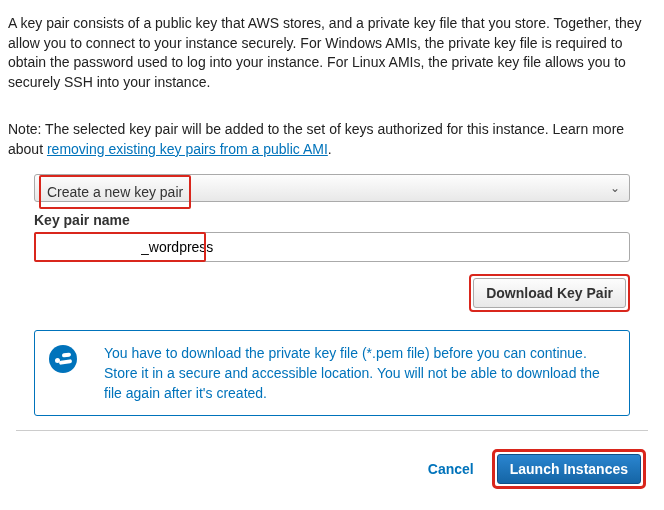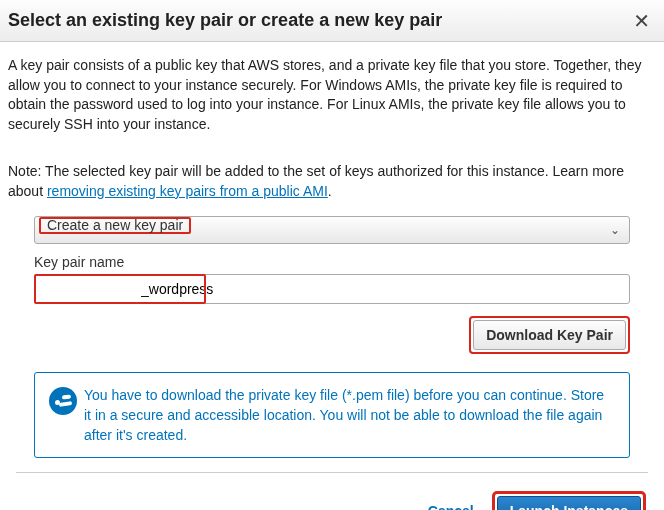--- a/index.html
+++ b/index.html
@@ -46,30 +46,30 @@
     position: absolute;
     right: 10px; top: 50%;
     transform: translateY(-50%);
     color: #555;
     font-size: 12px;
     pointer-events: none;
   }
   .hl-select-text {
     position: absolute;
     left: 5px; top: 1px;
-    height: 17px;
+    height: 34px;
     padding: 0 6px;
     border: 2px solid #d9261c;
     border-radius: 2px;
     display: flex;
     align-items: center;
     pointer-events: none;
     background: transparent;
   }
-  .label { margin-top: 10px; font-weight: 400; font-size: 14px; }
+  .label { margin-top: 10px; font-weight: 700; font-size: 14px; }
   .input-wrap { position: relative; margin-top: 4px; }
   .text-input {
     width: 100%;
     height: 30px;
     border: 1px solid #aaa;
     border-radius: 3px;
     padding: 0 8px 0 106px;
     font-size: 14px;
   }
   .hl-input-red {
@@ -102,21 +102,21 @@
     padding: 2px;
     border: 2px solid #d9261c;
     border-radius: 4px;
   }
   .info-box {
     margin-top: 18px;
     border: 1px solid #0073bb;
     border-radius: 3px;
     padding: 12px 14px;
     display: flex;
-    gap: 7px;
+    gap: 27px;
     color: #0073bb;
     font-size: 14px;
     line-height: 1.45;
   }
   .info-icon {
     flex: 0 0 28px;
     width: 28px; height: 28px;
     border-radius: 50%;
     background: #0073bb;
     position: relative;
@@ -166,24 +166,20 @@
     padding: 2px;
     border: 3px solid #d9261c;
     border-radius: 5px;
   }
 </style>
 </head>
 <body>
 
 <div class="dialog">
 
-  <div class="dialog-header">
-    <div class="dialog-title">Select an existing key pair or create a new key pair</div>
-    <div class="close-icon">✕</div>
-  </div>
 
   <div class="dialog-body">
 
     <div class="desc">
       <span>A key pair consists of a </span><span class="bold">public key</span><span> that AWS stores, and a </span><span class="bold">private key file</span><span> that you store. Together, they allow you to connect to your instance securely. For Windows AMIs, the private key file is required to obtain the password used to log into your instance. For Linux AMIs, the private key file allows you to securely SSH into your instance.</span>
     </div>
 
     <div class="note">
       <span>Note: The selected key pair will be added to the set of keys authorized for this instance. Learn more about </span><span class="link">removing existing key pairs from a public AMI</span><span>.</span>
     </div>

